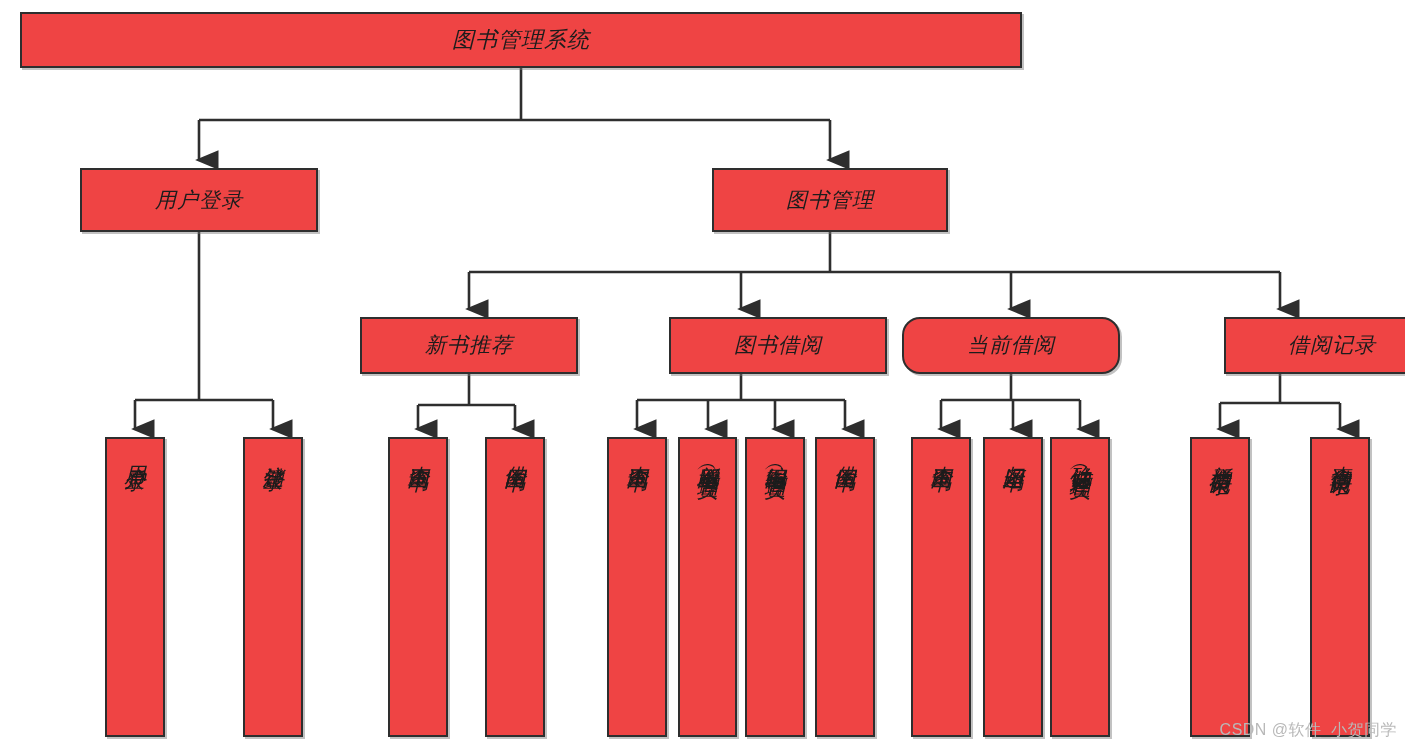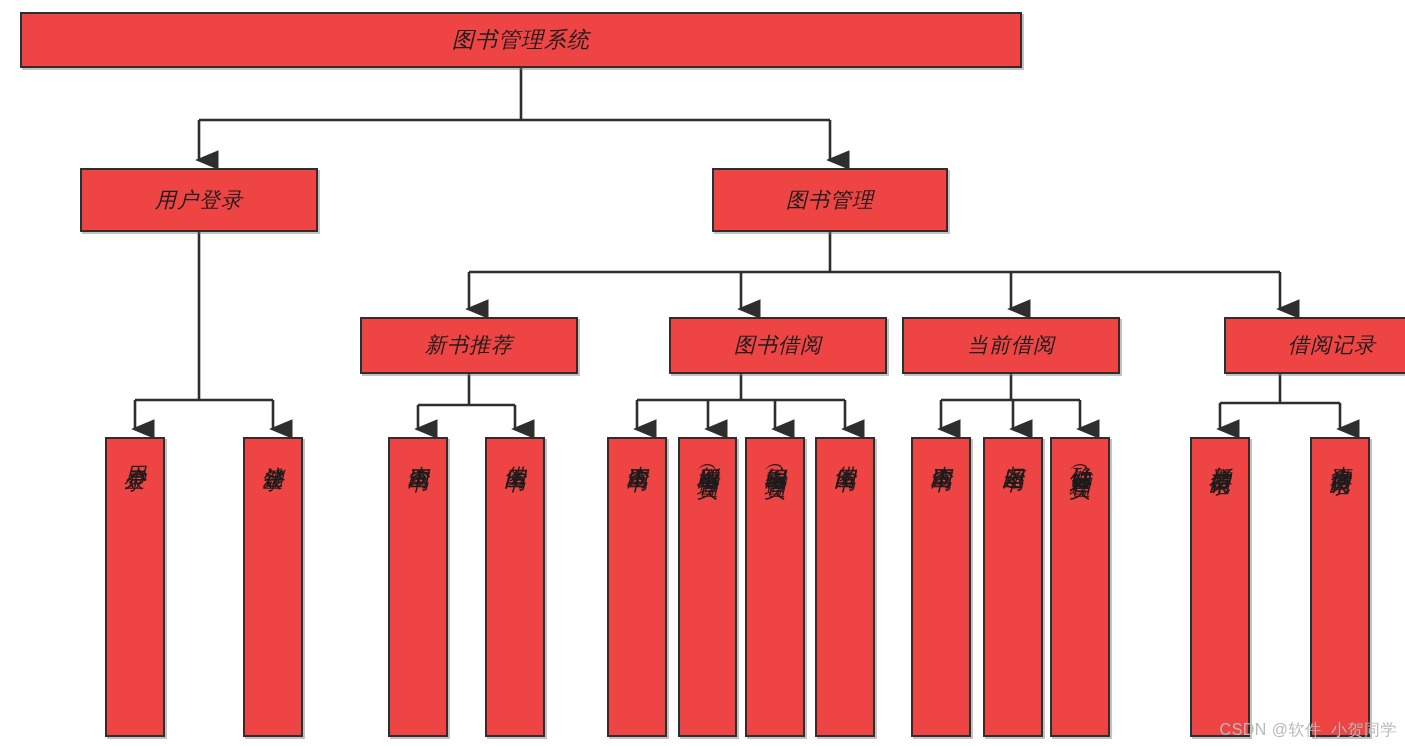--- a/index.html
+++ b/index.html
@@ -135,21 +135,21 @@
   <div class="node" style="left:360px; top:317px; width:218px; height:57px;">
     <span class="lbl">新书推荐</span>
   </div>
 
   <div class="node" style="left:712px; top:168px; width:236px; height:64px;">
     <span class="lbl">图书管理</span>
   </div>
   <div class="node" style="left:632px; top:317px; width:218px; height:57px;margin-left:37px;">
     <span class="lbl">图书借阅</span>
   </div>
-  <div class="node" style="left:902px; top:317px; width:218px; height:57px;">
+  <div class="node" style="left:902px; top:317px; width:218px; height:57px;border-radius:18px;">
     <span class="lbl">当前借阅</span>
   </div>
   <div class="node" style="left:1224px; top:317px; width:216px; height:57px;">
     <span class="lbl">借阅记录</span>
   </div>
 
   <div class="node leaf" style="left:105px; top:437px; width:60px; height:300px;">
     <span class="lbl">用户登录</span>
   </div>
   <div class="node leaf" style="left:243px; top:437px; width:60px; height:300px;">

